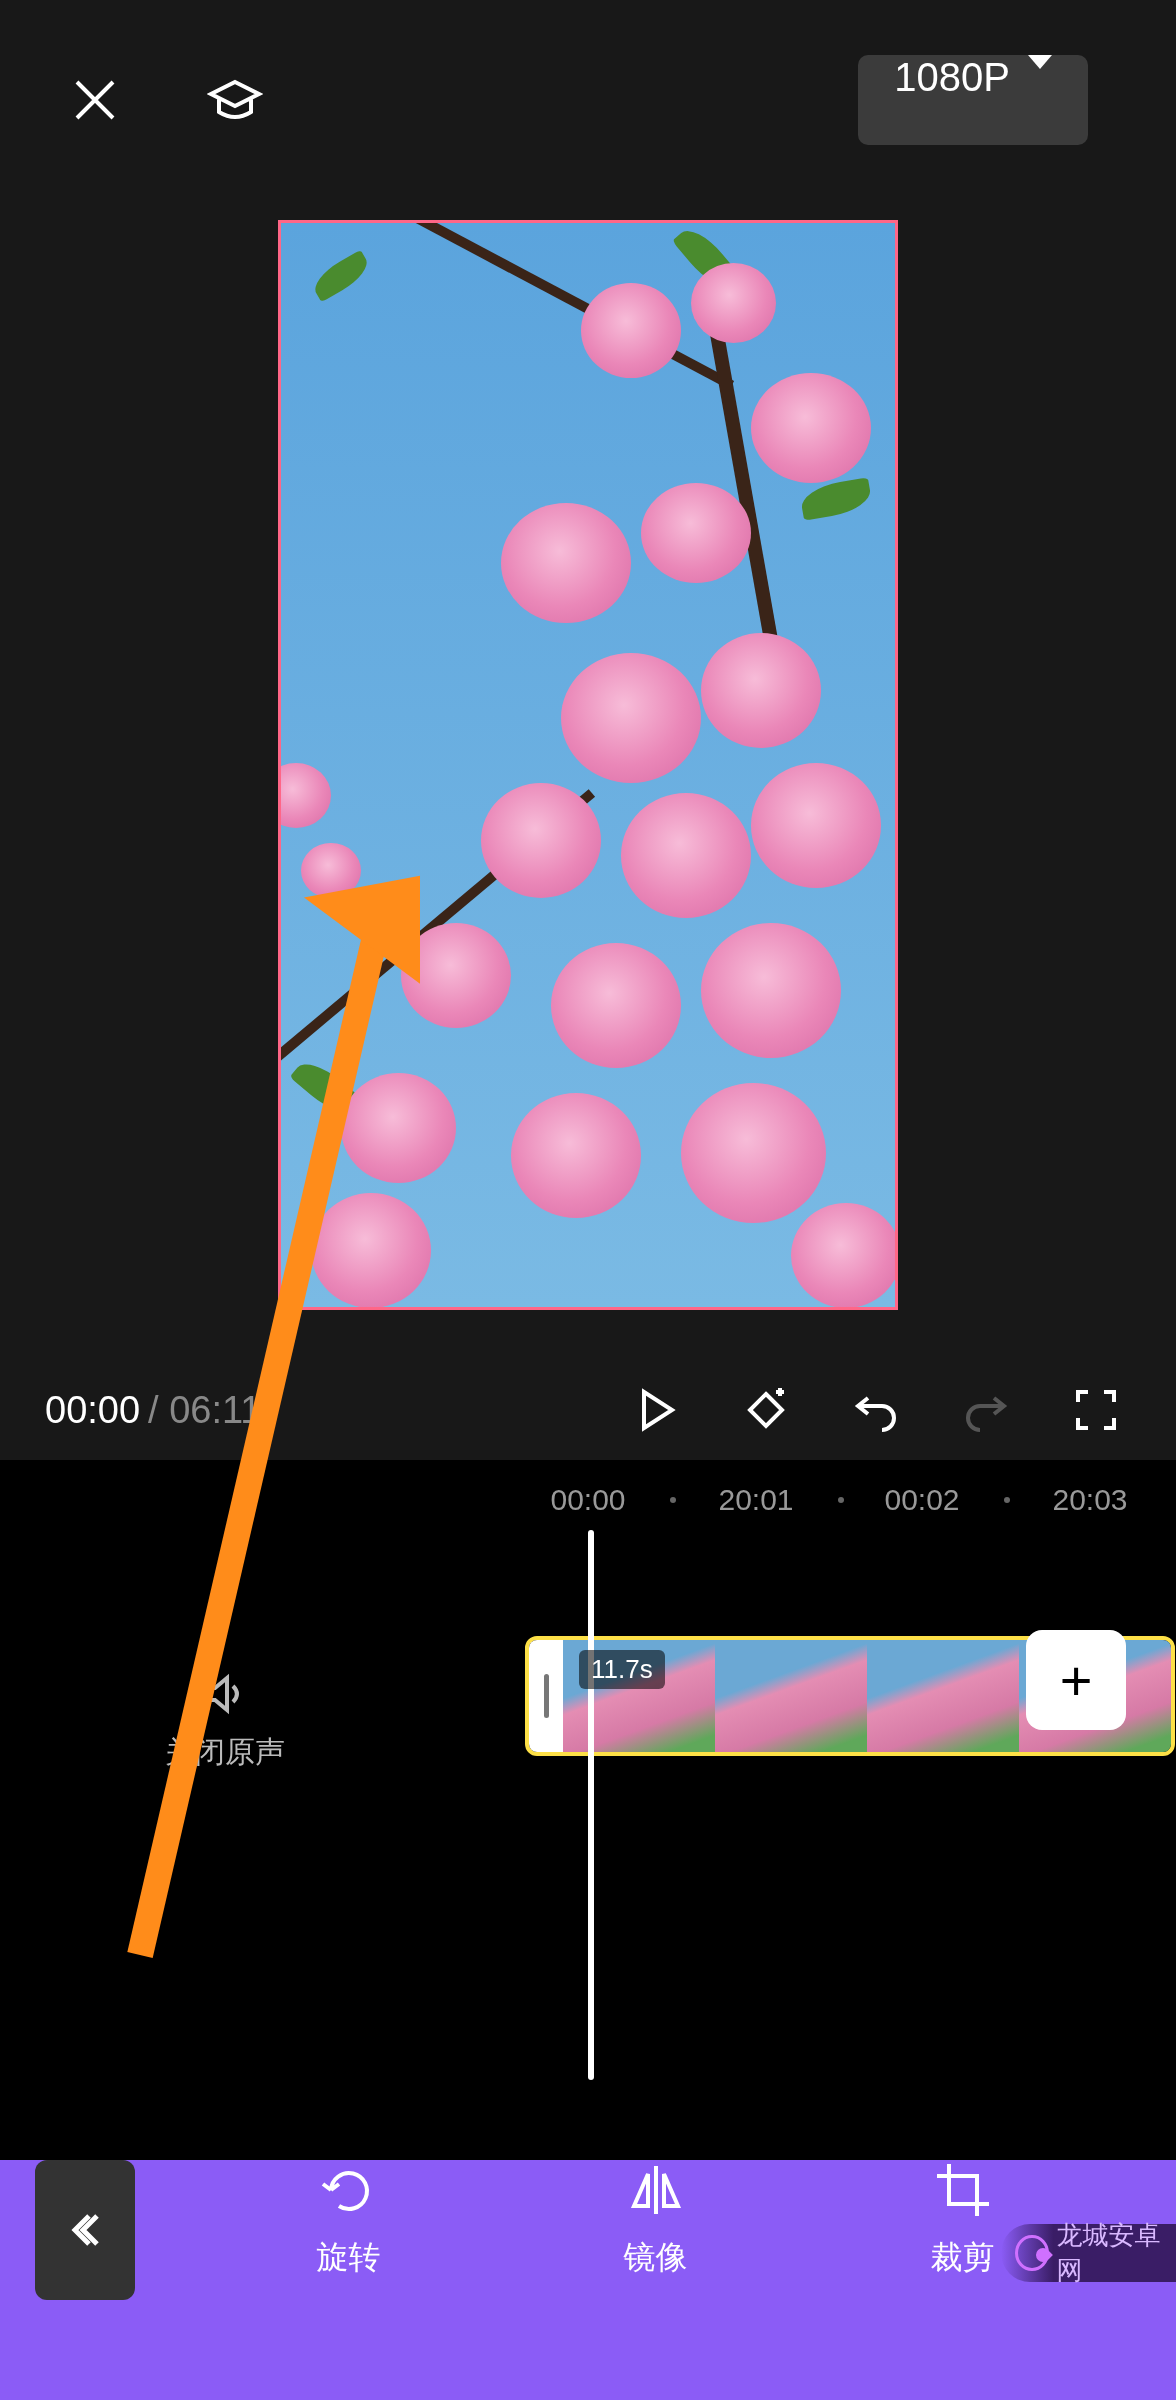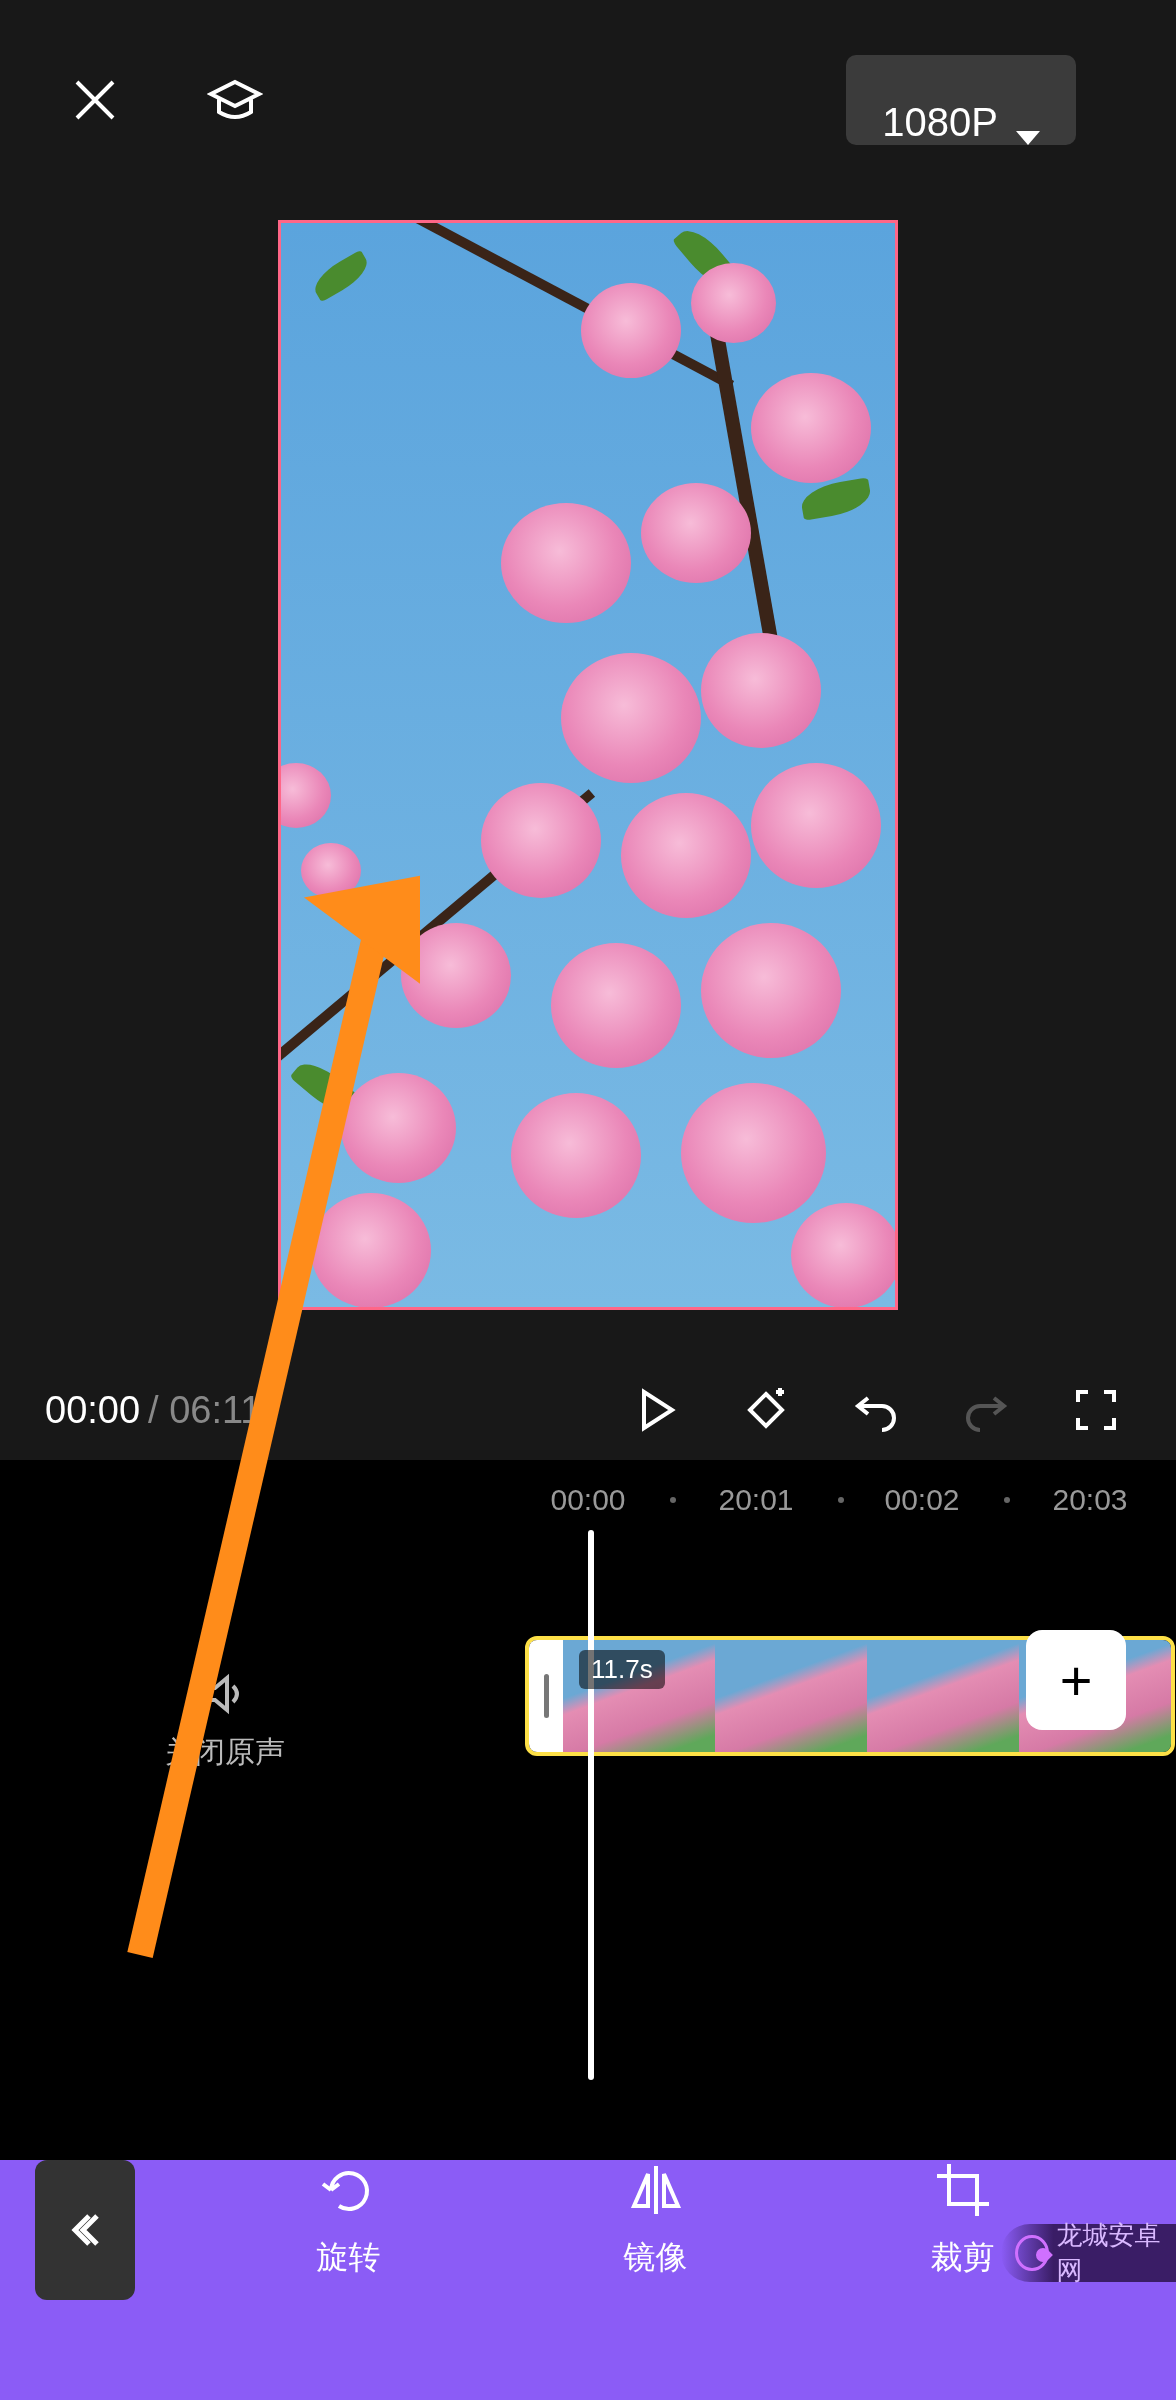--- a/index.html
+++ b/index.html
@@ -5,21 +5,21 @@
   * { margin:0; padding:0; box-sizing:border-box; font-family: -apple-system, "PingFang SC", sans-serif; }
   html,body { width:1176px; height:2400px; background:#000; overflow:hidden; }
   .app { width:1176px; height:2400px; background:#181818; position:relative; }
 
   
   .header { position:absolute; top:0; left:0; right:0; height:200px; display:flex; align-items:center; padding:0 60px; }
   .hbtn { width:70px; height:70px; display:flex; align-items:center; justify-content:center; color:#fff; }
   .close-x svg, .grad svg { width:56px; height:56px; stroke:#fff; stroke-width:4; fill:none; }
   .grad { margin-left:70px; }
   .spacer { flex:1; }
-  .res { background:#3b3b3b; color:#fff; font-size:40px; height:90px; padding:0 36px; display:flex; align-items:flex-end; border-radius:10px; margin-right:40px; }
+  .res { background:#3b3b3b; color:#fff; font-size:40px; height:90px; padding:0 36px; display:flex; align-items:flex-start; border-radius:10px; margin-right:28px; }
   .res .tri { margin-left:18px; width:0; height:0; border-left:12px solid transparent; border-right:12px solid transparent; border-top:14px solid #fff; }
   .export { background:#ff2d55; color:#fff; font-size:42px; font-weight:500; height:90px; padding:0 44px; display:flex; align-items:center; border-radius:10px; }
 
   
   .preview { position:absolute; top:220px; left:0; right:0; height:1090px; display:flex; align-items:center; justify-content:center; }
   .canvas { width:620px; height:1090px; border:3px solid #ff6687; position:relative; overflow:hidden; }
   .sky { position:absolute; inset:0; background:linear-gradient(180deg,#5ba4dd 0%,#7abae4 100%); }
   .flower { position:absolute; border-radius:50%; background:radial-gradient(circle at 45% 40%, #f7bcd8 0%, #ea87b8 55%, #d86aa4 100%); }
   .leaf { position:absolute; background:#4a8b2e; border-radius:60% 10% 60% 10%; }
   .branch { position:absolute; background:#3a2418; }

